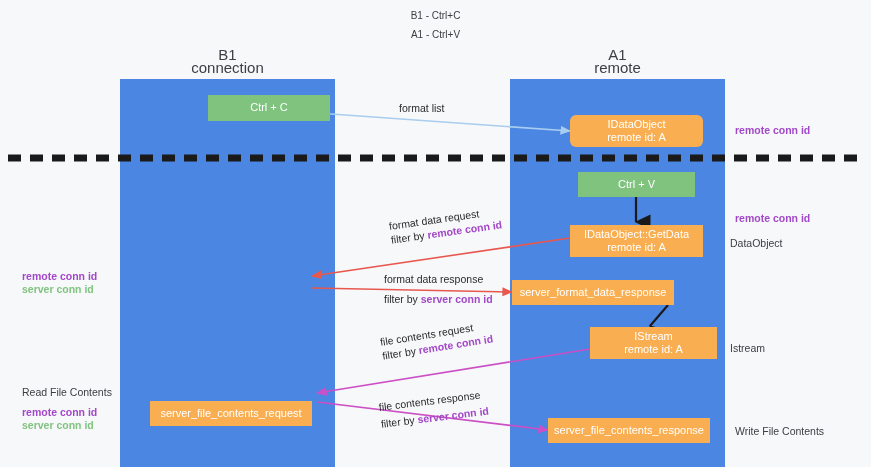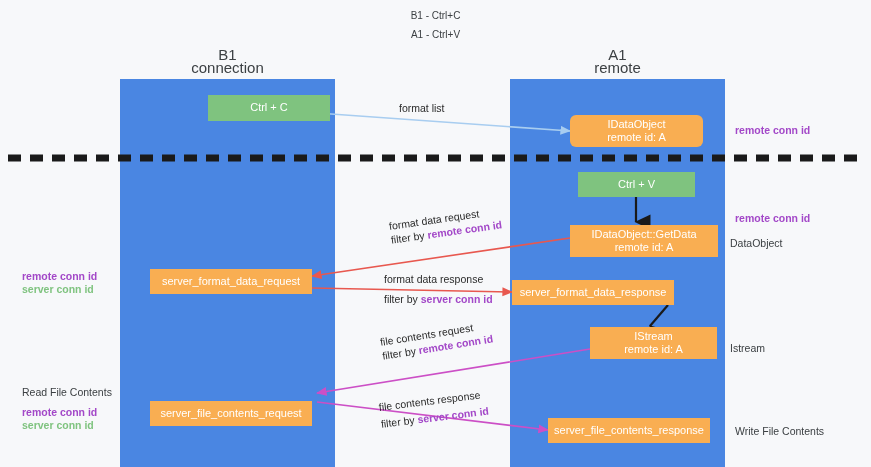--- a/index.html
+++ b/index.html
@@ -100,28 +100,25 @@
 
   <div class="node orange" style="left:570px;top:115px;width:133px;height:32px;flex-direction:column;border-radius:6px;">
     <span>IDataObject</span>
     <span>remote id: A</span>
   </div>
 
   <div class="node green" style="left:578px;top:172px;width:117px;height:25px;">
     <span>Ctrl + V</span>
   </div>
 
-  <div class="node orange" style="left:570px;top:225px;width:148px;height:32px;flex-direction:column;">
+  <div class="node orange" style="left:570px;top:225px;width:133px;height:32px;flex-direction:column;">
     <span>IDataObject::GetData</span>
     <span>remote id: A</span>
   </div>
 
-  <div class="node orange" style="left:150px;top:269px;width:162px;height:25px;">
-    <span>server_format_data_request</span>
-  </div>
 
   <div class="node orange" style="left:512px;top:280px;width:162px;height:25px;">
     <span>server_format_data_response</span>
   </div>
 
   <div class="node orange" style="left:590px;top:327px;width:127px;height:32px;flex-direction:column;">
     <span>IStream</span>
     <span>remote id: A</span>
   </div>
 

